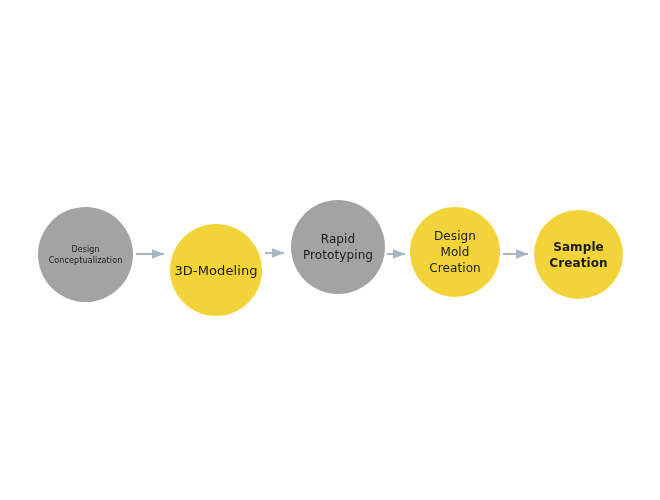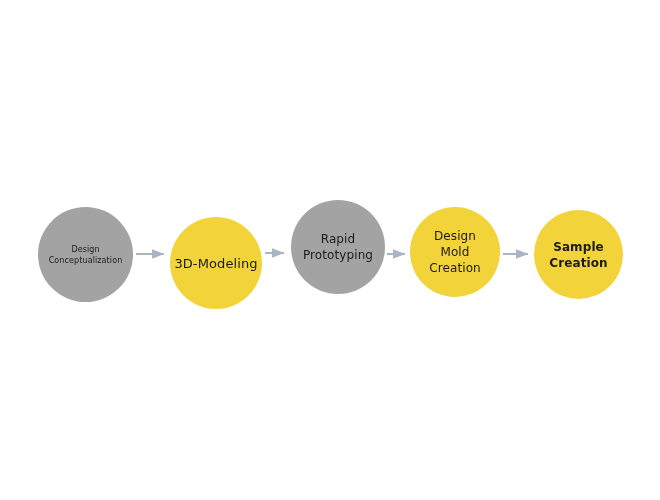--- a/index.html
+++ b/index.html
@@ -62,21 +62,21 @@
       <line x1="387" y1="254" x2="405" y2="254" stroke="#a8b6c4" stroke-width="2" marker-end="url(#arrowhead)"></line>
       <line x1="503" y1="254" x2="528" y2="254" stroke="#a8b6c4" stroke-width="2" marker-end="url(#arrowhead)"></line>
     </g>
   </svg>
 
   <div class="flow-node" style="left:38px; top:207px; width:95px; height:95px; background:#a3a3a3;">
     <span class="flow-node-label" style="font-size:8px; line-height:11px;">Design
 Conceptualization</span>
   </div>
 
-  <div class="flow-node" style="left:170px; top:217px; width:92px; height:92px; background:#f2d43a;">
+  <div class="flow-node" style="left:170px; top:224px; width:92px; height:92px; background:#f2d43a;">
     <span class="flow-node-label" style="font-size:13px; line-height:17px;">3D-Modeling</span>
   </div>
 
   <div class="flow-node" style="left:291px; top:200px; width:94px; height:94px; background:#a3a3a3;">
     <span class="flow-node-label" style="font-size:12px; line-height:16px;">Rapid
 Prototyping</span>
   </div>
 
   <div class="flow-node" style="left:410px; top:207px; width:90px; height:90px; background:#f2d43a;">
     <span class="flow-node-label" style="font-size:12px; line-height:16px;">Design

